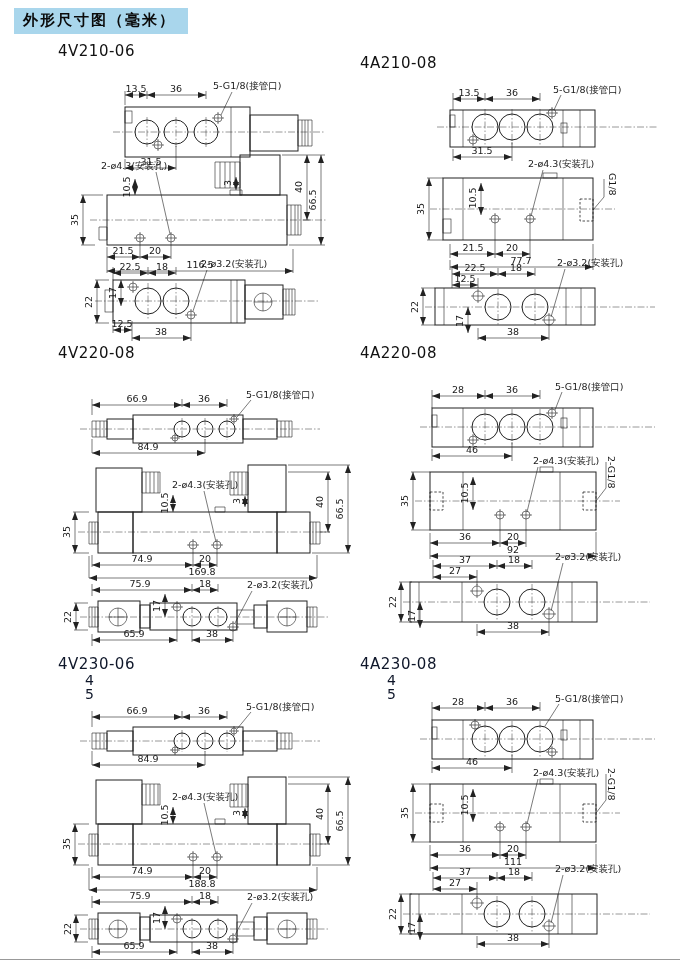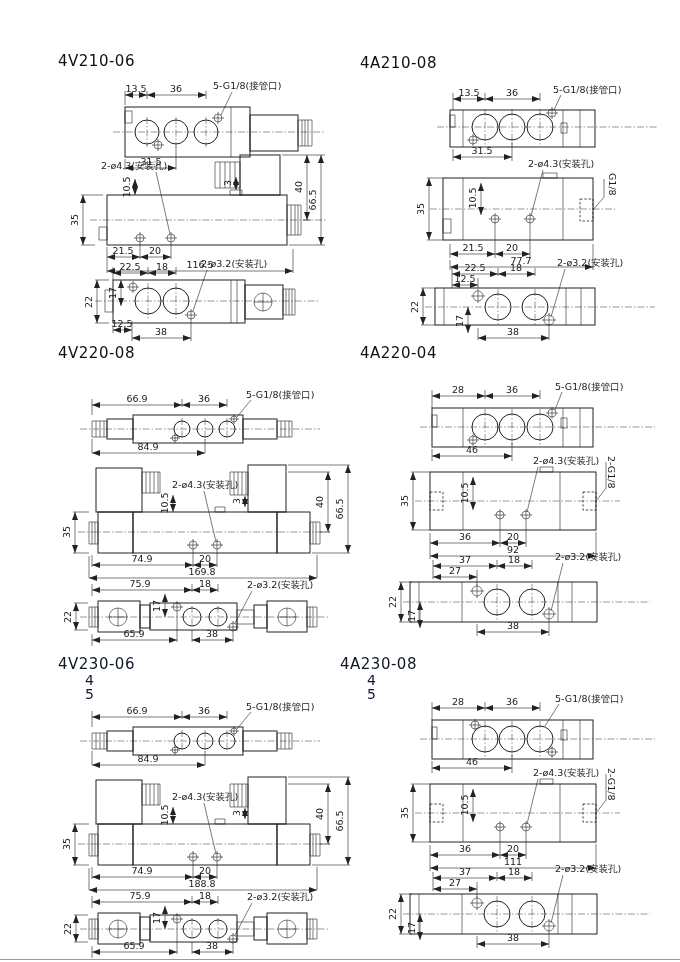--- a/index.html
+++ b/index.html
@@ -29,30 +29,31 @@
 <defs>
 <marker id="ae" markerWidth="9" markerHeight="8" refX="8" refY="3" orient="auto" markerUnits="userSpaceOnUse">
           <path d="M0 0L8 3L0 6Z" fill="#222"></path>
         </marker>
 <marker id="as" markerWidth="9" markerHeight="8" refX="0" refY="3" orient="auto" markerUnits="userSpaceOnUse">
           <path d="M8 0L0 3L8 6Z" fill="#222"></path>
         </marker>
 </defs>
 </svg>
 
-<div class="mt" style="left:58px;top:52px">4V210-06</div>
+<div class="hdr">外形尺寸图（毫米）</div>
+<div class="mt" style="left:58px;top:42px">4V210-06</div>
 <div class="mt" style="left:360px;top:54px">4A210-08</div>
 <div class="mt" style="left:58px;top:344px">4V220-08</div>
-<div class="mt" style="left:360px;top:344px">4A220-04</div>
+<div class="mt" style="left:360px;top:344px">4A220-08</div>
 <div class="mtg" style="left:58px;top:655px">
   <div class="m0">4V230-06</div>
   <div class="var">4</div>
   <div class="var">5</div>
 </div>
-<div class="mtg" style="left:340px;top:655px">
+<div class="mtg" style="left:360px;top:655px">
   <div class="m0">4A230-08</div>
   <div class="var">4</div>
   <div class="var">5</div>
 </div>
 
 <svg class="panel" style="left:35px;top:75px" width="315" height="268" viewBox="0 0 315 268">
  <g>
   <path class="cl" d="M78 57H290M112 42v30M141 42v30M171 42v30"></path>
   <rect class="s" x="90" y="32" width="125" height="50"></rect>
   <rect class="t" x="90" y="36" width="7" height="12"></rect>

